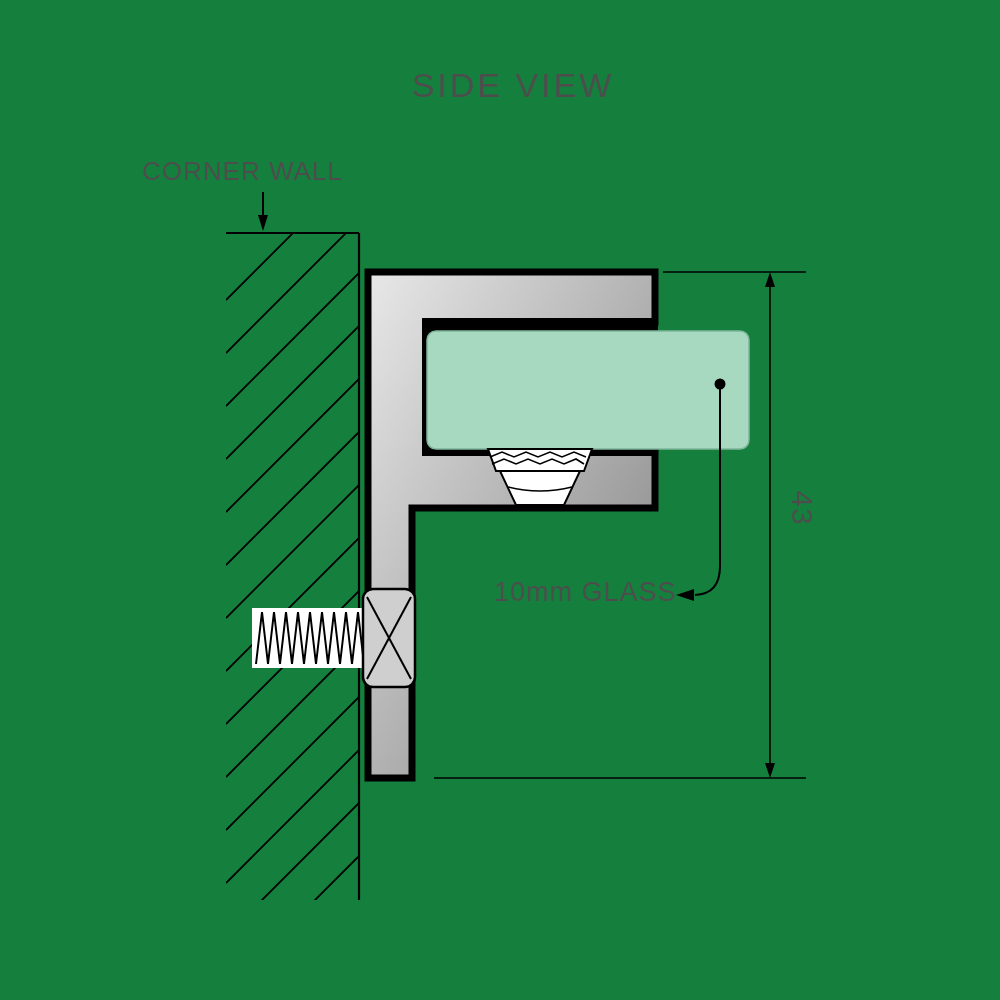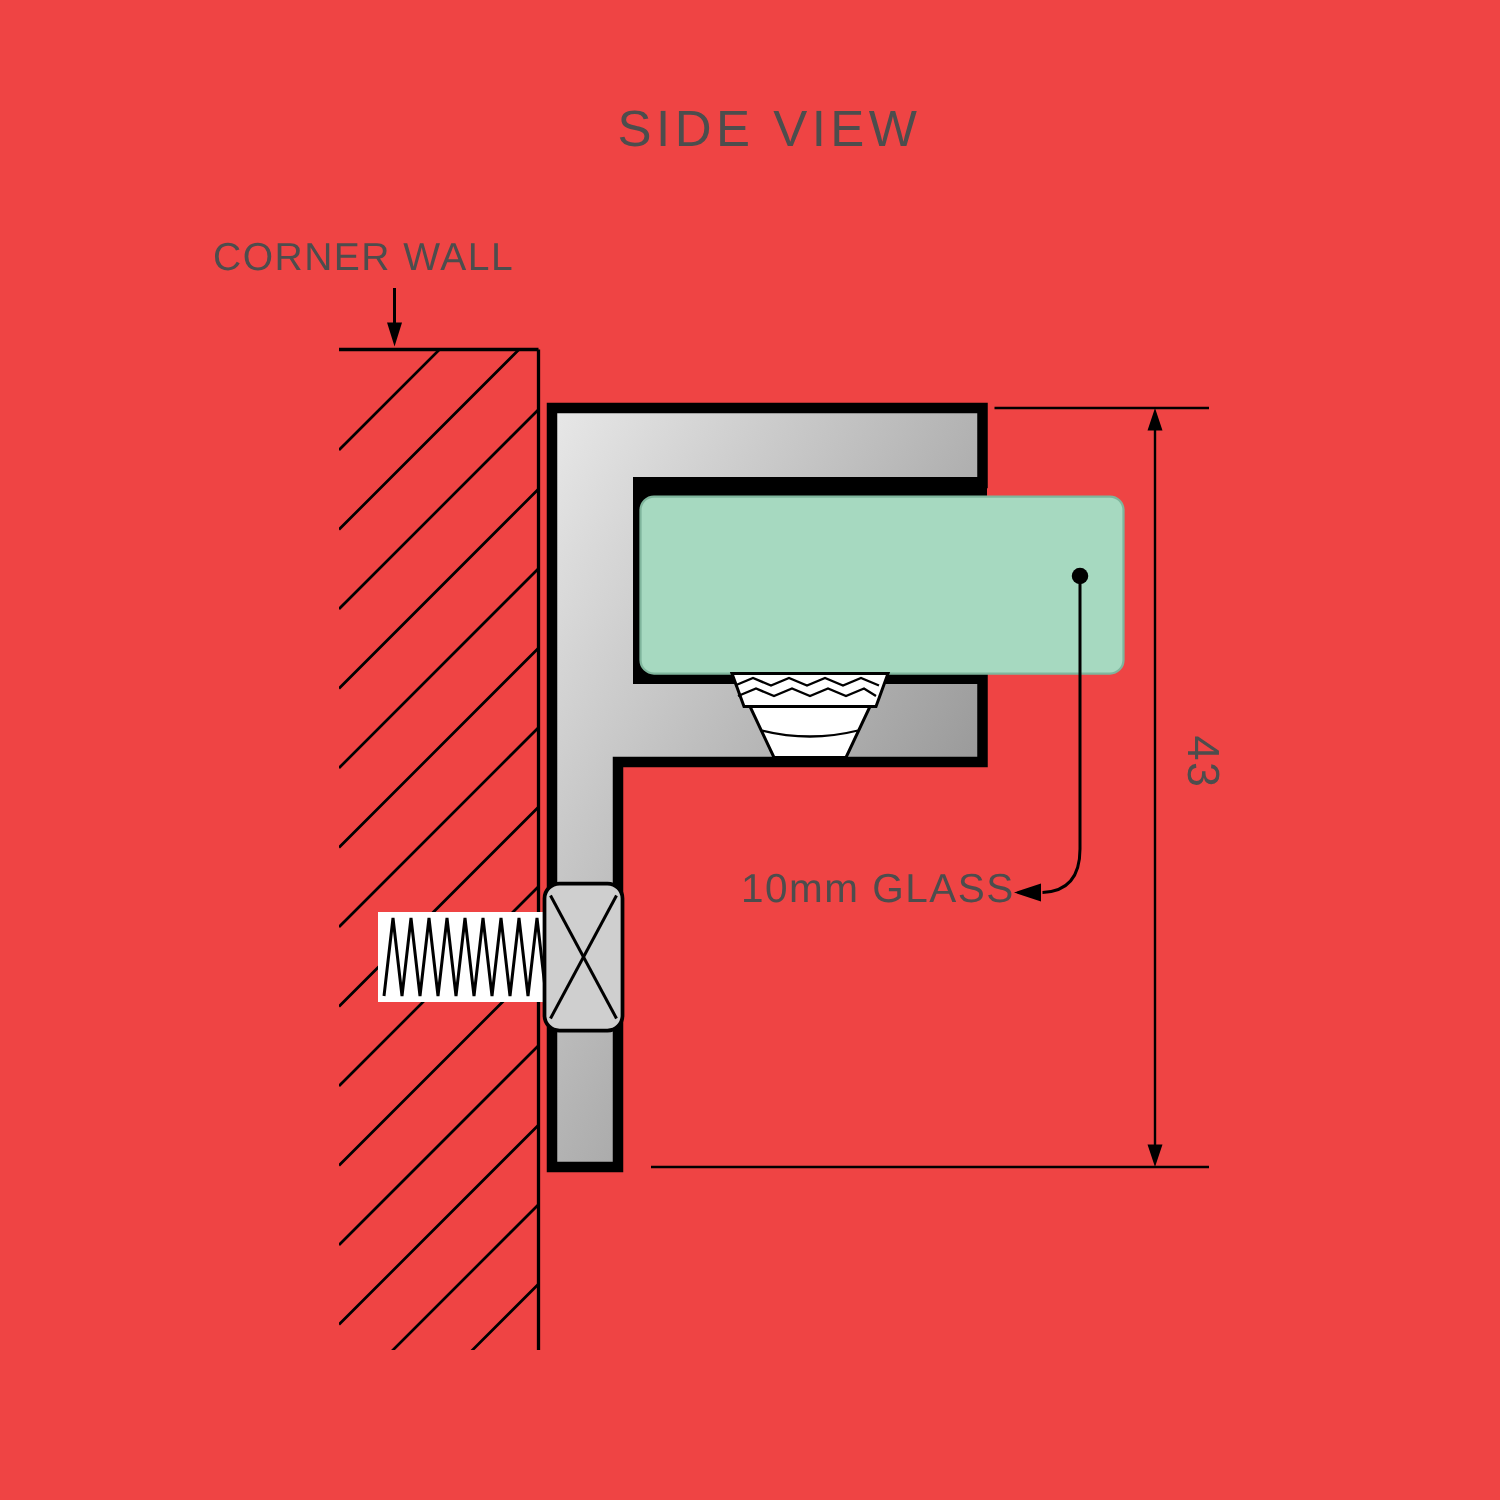--- a/index.html
+++ b/index.html
@@ -1,19 +1,19 @@
 <!DOCTYPE html>
 <html><head>
 <meta charset="utf-8">
 <style>
   html,body{margin:0;padding:0;background:#ffffff;}
   .canvas{
     position:relative;
     width:1000px;height:1000px;
-    background:#ef4444;
+    background:#15803d;
     font-family:"Liberation Sans", sans-serif;
     overflow:hidden;
   }
   svg{display:block;}
   text{font-family:"Liberation Sans", sans-serif;}
   .title-text{font-size:34px;letter-spacing:3px;}
   .label-text{font-size:26px;letter-spacing:1px;}
   .glass-text{font-size:27px;letter-spacing:1px;}
   .dim-text{font-size:30px;letter-spacing:1px;}
 </style>

